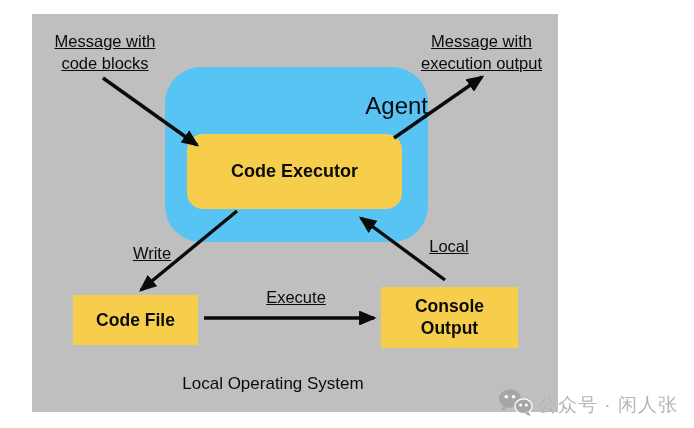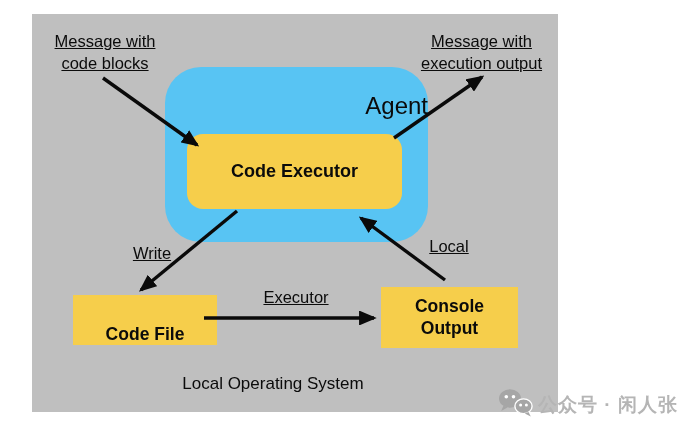--- a/index.html
+++ b/index.html
@@ -10,32 +10,32 @@
   .abs { position:absolute; }
   .os-box { left:32px; top:14px; width:526px; height:398px; background:#BFBFBF; }
   .os-label { left:32px; top:374px; width:482px; text-align:center; font-size:17px; }
   .agent-box { left:165px; top:67px; width:263px; height:175px; background:#58C4F3; border-radius:36px; }
   .agent-label { left:165px; top:92px; width:263px; text-align:right; font-size:24px; }
   .node {
     background:#F6CE4B; display:flex; align-items:center; justify-content:center;
     font-weight:bold; text-align:center;
   }
   .executor-box { left:187px; top:134px; width:215px; height:75px; border-radius:16px; font-size:18px; }
-  .code-file-box { left:73px; top:295px; width:144px; height:50px; font-size:17.5px;align-items:flex-end; }
+  .code-file-box { left:73px; top:295px; width:125px; height:50px; font-size:17.5px; }
   .console-box { left:381px; top:287px; width:137px; height:61px; font-size:17.5px;
                  white-space:pre-line; line-height:1.22; }
   .edge-label { font-size:16.5px; text-align:center;text-decoration:underline; }
   .lbl-in  { left:30px;  top:31px; width:150px; line-height:1.32; white-space:pre-line; }
   .lbl-out { left:406px; top:31px; width:151px; line-height:1.32; white-space:pre-line; }
   .lbl-write { left:122px; top:237px; width:60px;margin-top:7px; }
   .lbl-read  { left:419px; top:237px; width:60px; }
   .lbl-exec  { left:246px; top:288px; width:100px; }
   .arrows-layer { left:0; top:0; }
   .wm-icon { left:498px; top:388px; }
-  .wm-text { left:538px; top:392px; font-size:19px; color:#B5B5B5; letter-spacing:1px; white-space:nowrap;font-weight:bold; }
+  .wm-text { left:538px; top:392px; font-size:19px; color:#B5B5B5; letter-spacing:1px; white-space:nowrap; }
 </style>
 </head>
 <body>
 
 <div class="canvas">
 
   <div class="abs os-box"></div>
 
   <div class="abs agent-box"></div>
   <div class="abs agent-label">Agent</div>
@@ -67,21 +67,21 @@
       <line x1="204" y1="318" x2="374" y2="318" marker-end="url(#ah)"></line>
     </g>
   </svg>
 
   <div class="abs edge-label lbl-in">Message with
 code blocks</div>
   <div class="abs edge-label lbl-out">Message with
 execution output</div>
   <div class="abs edge-label lbl-write">Write</div>
   <div class="abs edge-label lbl-read">Local</div>
-  <div class="abs edge-label lbl-exec">Executor</div>
+  <div class="abs edge-label lbl-exec">Execute</div>
 
   <div class="abs os-label">Local Operating System</div>
 
   <svg class="abs wm-icon" width="36" height="31" viewBox="0 0 36 31">
     <g fill="#A6A6A6">
       <ellipse cx="12" cy="10.5" rx="11" ry="9.3"></ellipse>
       <path d="M5.5 17.5 L3.2 23 L9.5 19.5 Z"></path>
     </g>
     <circle cx="8.3" cy="8.8" r="1.8" fill="#ffffff"></circle>
     <circle cx="15.5" cy="8.8" r="1.8" fill="#ffffff"></circle>

